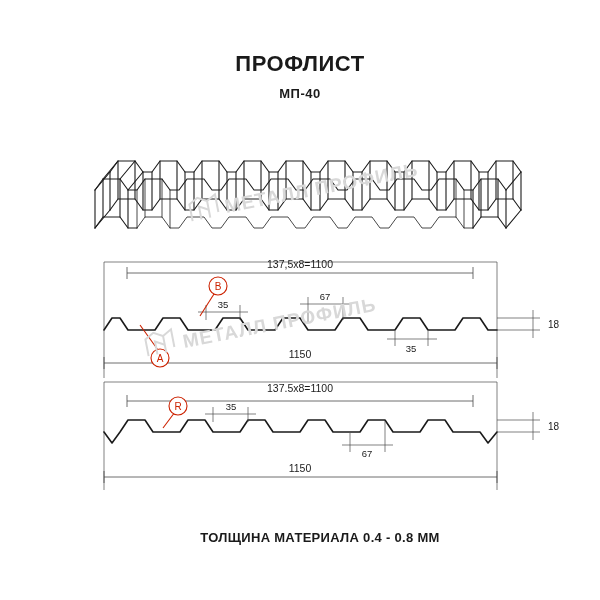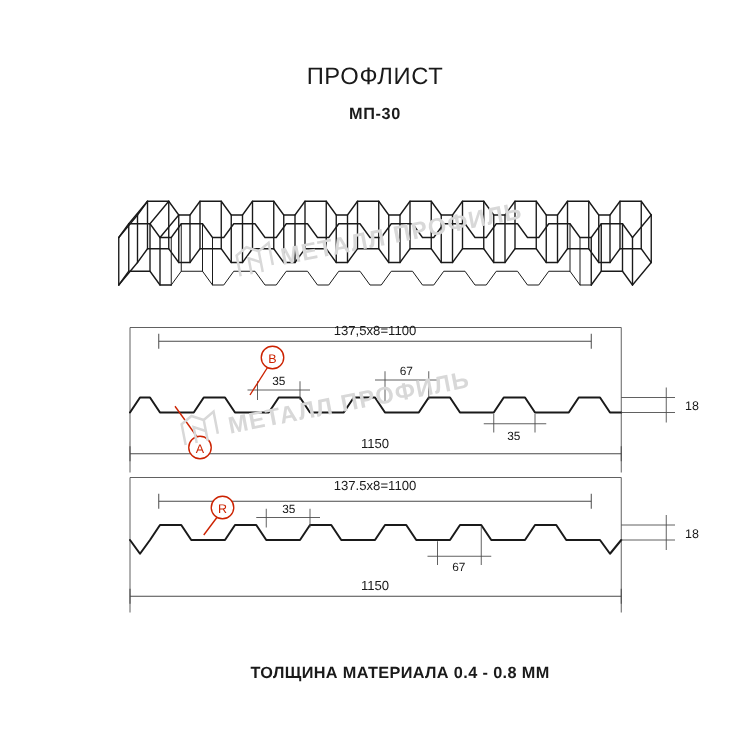--- a/index.html
+++ b/index.html
@@ -21,22 +21,22 @@
     height: 600px;
   }
   .title-block {
     position: absolute;
     top: 52px;
     left: 0;
     width: 600px;
     text-align: center;
   }
   .title {
-    font-size: 19px;
-    font-weight: normal;
+    font-size: 22px;
+    font-weight: bold;
     letter-spacing: 0.5px;
     color: #1a1a1a;
     line-height: 1.1;
   }
   .subtitle {
     font-size: 13px;
     font-weight: bold;
     color: #1a1a1a;
     margin-top: 10px;
     letter-spacing: 0.5px;
@@ -82,21 +82,21 @@
   .wm-logo-1 { left: 187px; top: 196px; }
   .wm-logo-2 { left: 143px; top: 331px; }
 </style>
 </head>
 <body>
 
 <div class="page">
 
   <div class="title-block">
     <div class="title">ПРОФЛИСТ</div>
-    <div class="subtitle">МП-30</div>
+    <div class="subtitle">МП-40</div>
   </div>
 
   <svg class="drawing" width="600" height="600" viewBox="0 0 600 600">
 
     <g fill="none" stroke="#1a1a1a" stroke-width="1.1" stroke-linejoin="round" stroke-linecap="round">
 
       <path d="M110,172 L118,161 L135,161 L143,172 L152,172 L160,161 L177,161 L185,172 L194,172 L202,161 L219,161 L227,172 L236,172 L244,161 L261,161 L269,172 L278,172 L286,161 L303,161 L311,172 L320,172 L328,161 L345,161 L353,172 L362,172 L370,161 L387,161 L395,172 L404,172 L412,161 L429,161 L437,172 L446,172 L454,161 L471,161 L479,172 L488,172 L496,161 L513,161 L521,172"></path>
 
       <path d="M110,172 L95,190"></path>
       <path d="M118,161 L103,179"></path>

